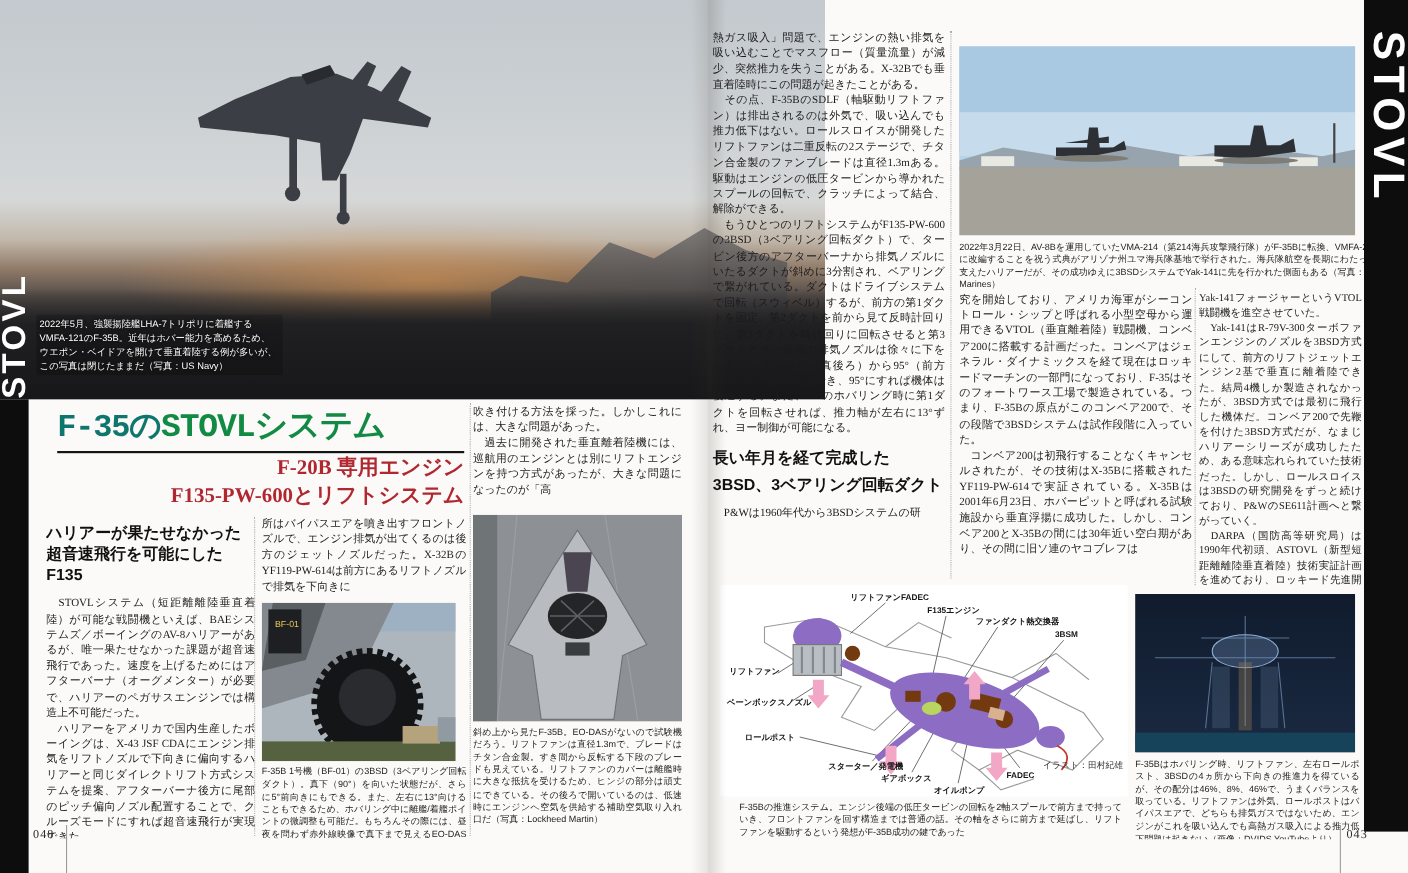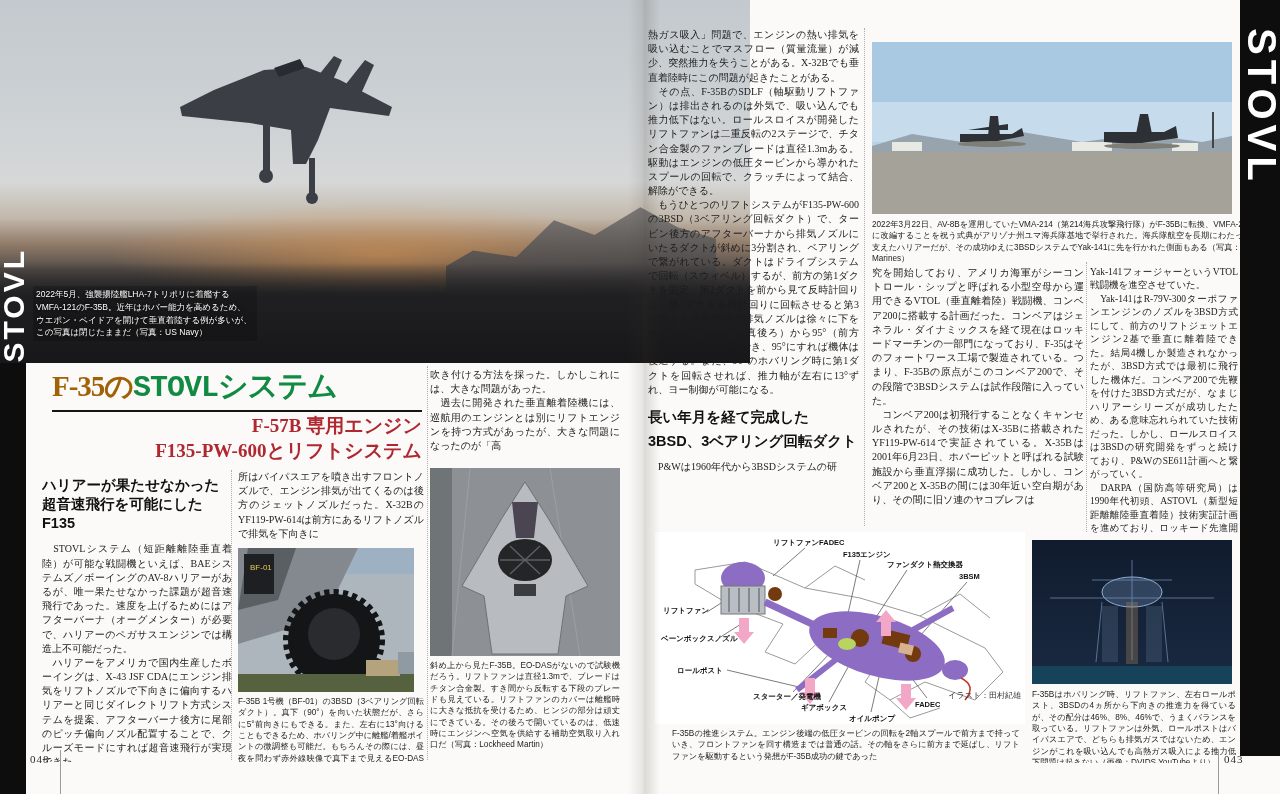--- a/index.html
+++ b/index.html
@@ -33,21 +33,21 @@
     clip-path:polygon(0 72%,10% 55%,26% 62%,40% 22%,55% 38%,72% 8%,86% 30%,100% 42%,100% 100%,0 100%)}
   .hero-deck{left:0;bottom:0;width:100%;height:100px;
     background:linear-gradient(180deg,rgba(25,25,27,0),#202022 32%,#171719 100%)}
   .hero-jet{left:66px;top:10px;width:390px;height:246px}
   .hero-cap{left:33px;top:286px;width:224px;font-family:"Liberation Sans",sans-serif;
     font-size:8.5px;line-height:1.5;color:#fff;background:rgba(0,0,0,.18);padding:2px 3px;
     text-shadow:0 0 3px rgba(0,0,0,.85)}
   
   .titleblock{left:52px;top:366px;width:370px}
   .titlerow{display:flex;align-items:baseline;white-space:nowrap}
-  .tprefix{font-family:Liberation Serif, serif;font-weight:bold;font-size:29px;color:#a16207;letter-spacing:-1px}
+  .tprefix{font-family:Liberation Mono, monospace;font-weight:bold;font-size:29px;color:#0f766e;letter-spacing:-1px}
   .tmain{font-family:Liberation Mono, monospace;font-weight:bold;font-size:30px;color:var(--title-green,#118a43);letter-spacing:-1px}
   .trule{height:2px;background:#151515;margin-top:3px}
   .tsub{font-weight:bold;font-size:19px;line-height:1.15;color:var(--subtitle-red,#b02730);text-align:right;margin-top:3px}
   
   .col{overflow:hidden}
   .col p{font-size:10px;line-height:1.42;text-align:justify;color:#1b1b1d}
   .colhead{font-family:"Liberation Sans",sans-serif;font-weight:bold;font-size:14.5px;line-height:1.32;color:#101010}
   .colhead.gap{margin-bottom:9px}
   .colhead.top-gap{margin-top:11px;margin-bottom:5px}
   .divider{width:0;border-left:1px dotted #adadad}
@@ -104,21 +104,21 @@
     </svg>
     <p class="abs hero-cap">2022年5月、強襲揚陸艦LHA-7トリポリに着艦するVMFA-121のF-35B。近年はホバー能力を高めるため、ウエポン・ベイドアを開けて垂直着陸する例が多いが、この写真は閉じたままだ（写真：US Navy）</p>
   </div>
 
   <div class="abs titleblock">
     <div class="titlerow">
       <span class="tprefix">F-35の</span>
       <span class="tmain">STOVLシステム</span>
     </div>
     <div class="trule"></div>
-    <div class="tsub">F-57B 専用エンジン</div>
+    <div class="tsub">F-20B 専用エンジン</div>
     <div class="tsub">F135-PW-600とリフトシステム</div>
   </div>
 
   <div class="abs col lc1">
     <div class="colhead">ハリアーが果たせなかった</div>
     <div class="colhead gap">超音速飛行を可能にしたF135</div>
     <p>　STOVLシステム（短距離離陸垂直着陸）が可能な戦闘機といえば、BAEシステムズ／ボーイングのAV-8ハリアーがあるが、唯一果たせなかった課題が超音速飛行であった。速度を上げるためにはアフターバーナ（オーグメンター）が必要で、ハリアーのペガサスエンジンでは構造上不可能だった。</p>
     <p>　ハリアーをアメリカで国内生産したボーイングは、X-43 JSF CDAにエンジン排気をリフトノズルで下向きに偏向するハリアーと同じダイレクトリフト方式システムを提案、アフターバーナ後方に尾部のピッチ偏向ノズル配置することで、クルーズモードにすれば超音速飛行が実現できた。</p>
 
   </div>

